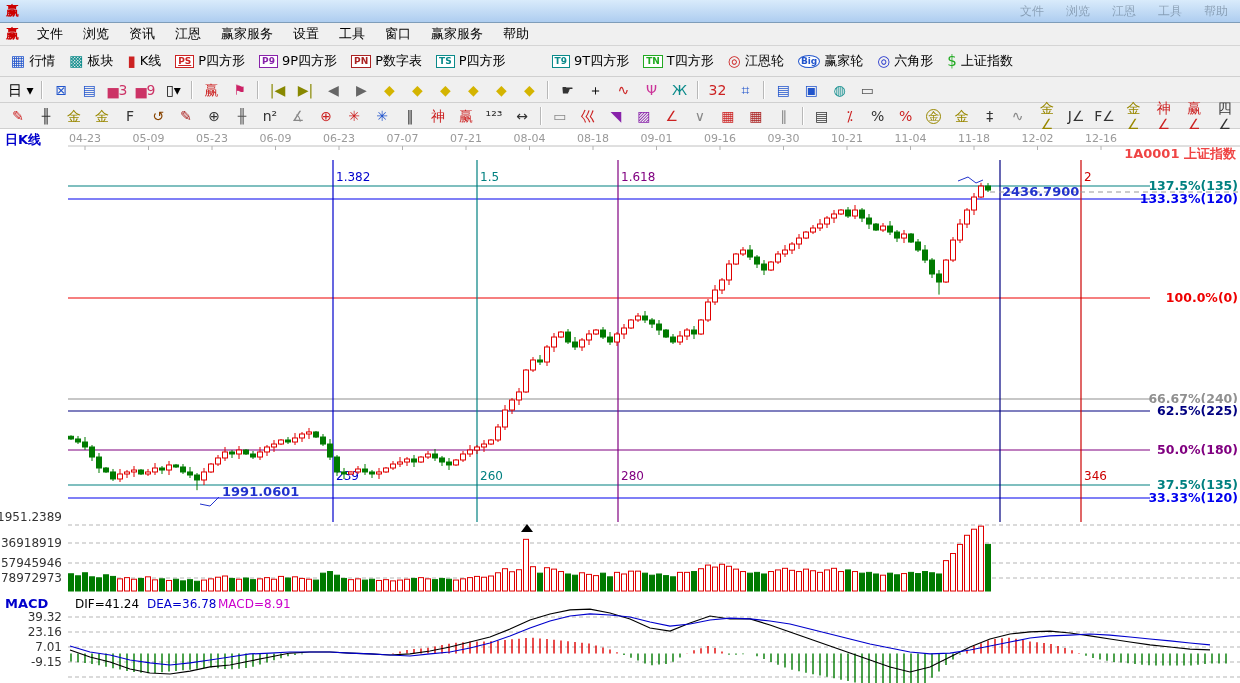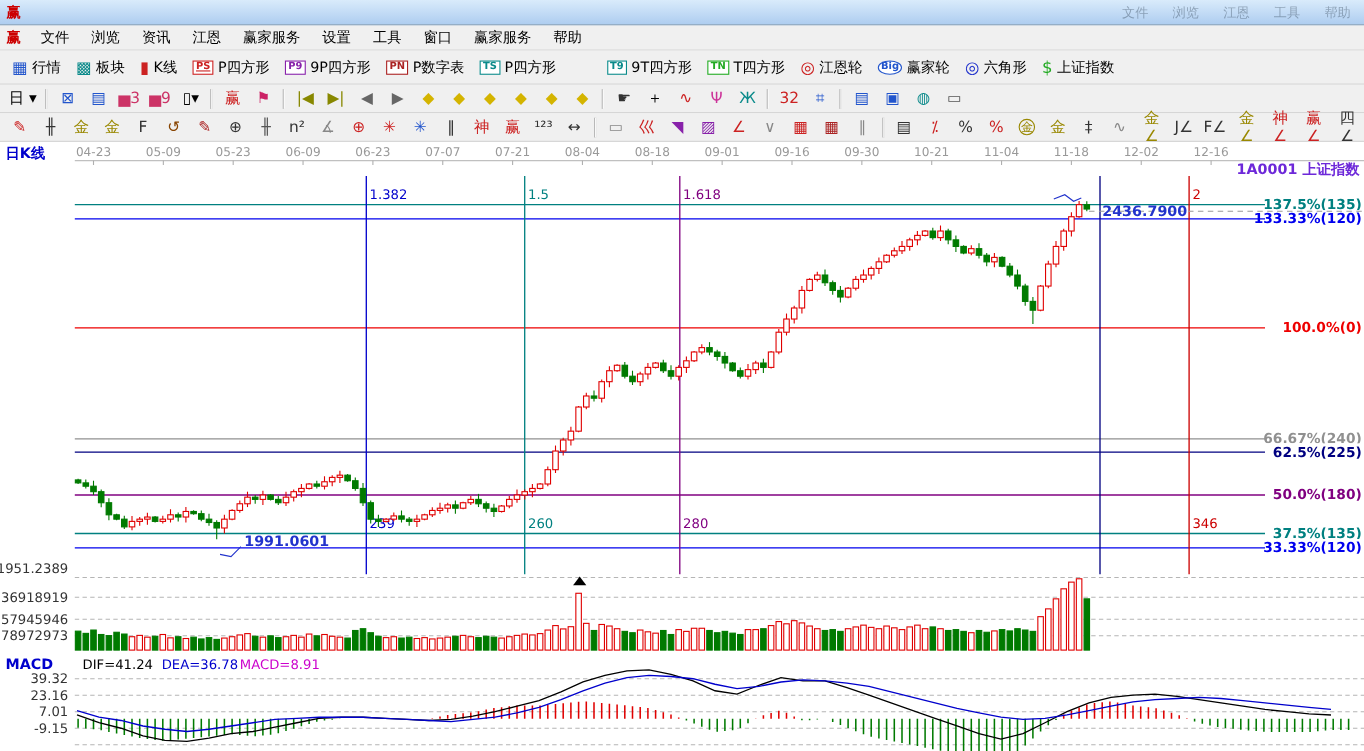--- a/index.html
+++ b/index.html
@@ -16,21 +16,21 @@
   .tb2{height:25px;padding-left:4px;}
   .tb3{height:25px;padding-left:4px;}
   .tbtn{display:flex;align-items:center;padding:1px 5px;margin:0 1px;border:1px solid transparent;border-radius:2px;cursor:default;white-space:nowrap;}
   .tbtn .ic{font-size:15px;line-height:15px;margin-right:4px;}
   .tbtn .bx{display:inline-block;border:1px solid currentColor;background:#fff;font-size:9px;line-height:11px;padding:0 2px;font-weight:bold;margin-right:4px;}
   .tbtn .bx.rd{border-radius:50%;}
   .sbtn{display:inline-block;text-align:center;min-width:20px;padding:2px 2px;margin:0 1px;font-size:14px;line-height:16px;border:1px solid transparent;border-radius:2px;cursor:default;}
   .sep{width:1px;height:18px;background:#b8b8b8;margin:0 4px;border-right:1px solid #fff;}
   .chart{position:relative;width:1240px;height:556px;background:#fff;}
   .klabel{position:absolute;left:5px;top:2px;color:#0000cc;font-weight:bold;font-size:13px;}
-  .symlabel{position:absolute;right:4px;top:16px;color:#6d28d9;font-weight:bold;font-size:13px;}
+  .symlabel{position:absolute;right:4px;top:16px;color:#ef4444;font-weight:bold;font-size:13px;}
   svg text{font-family:"DejaVu Sans","Liberation Sans",sans-serif;}
 </style>
 </head>
 <body>
 
 <div class="win">
   <div class="titlebar">
     <span class="logo">赢</span>
     <span class="ghost" id="ghost"><span>文件</span><span>浏览</span><span>江恩</span><span>工具</span><span>帮助</span></span>
   </div>

